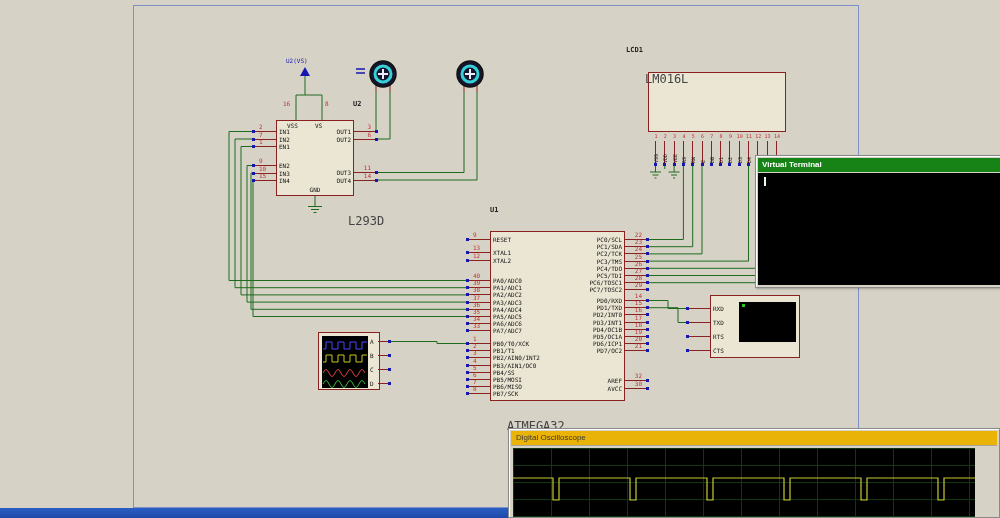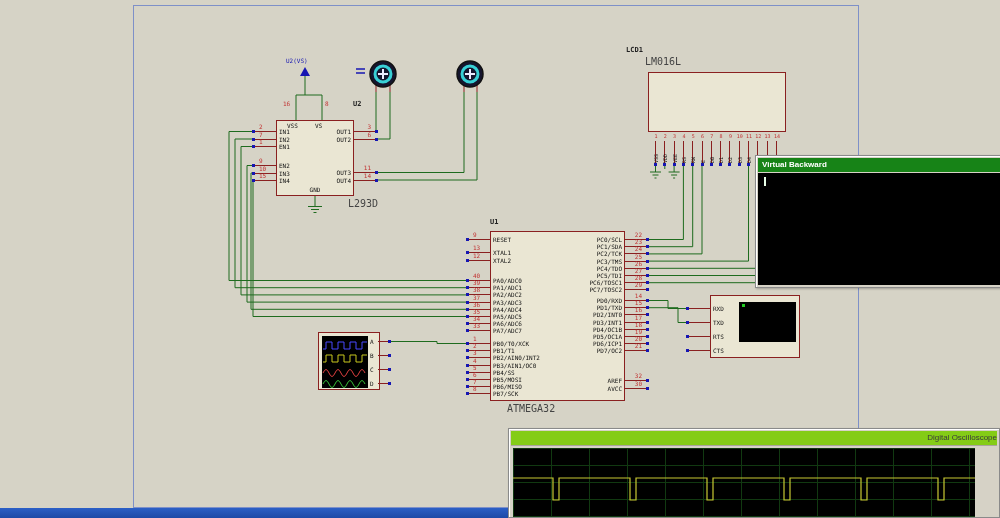--- a/index.html
+++ b/index.html
@@ -7,21 +7,21 @@
        background:var(--canvas,#d6d3c6);font-family:"DejaVu Sans Mono",monospace;}
   .sheet{position:absolute;left:133px;top:5px;width:724px;height:501px;
          border:1px solid #7e90c8;z-index:0;}
   #wires{position:absolute;left:0;top:0;z-index:1;}
   .w{stroke:var(--wire,#1e6b1e);fill:none;stroke-width:1;}
   .st{stroke:var(--stub,#8a2020);fill:none;stroke-width:1;}
 
   .comp{position:absolute;background:var(--chip,#eae6d3);
         border:1px solid var(--chipborder,#8a2020);z-index:2;box-sizing:border-box;}
   .reftxt{position:absolute;z-index:3;font-size:7px;font-weight:bold;color:#222;}
-  .valtxt{position:absolute;z-index:3;font-size:10px;color:#444;}
+  .valtxt{position:absolute;z-index:3;font-size:12px;color:#444;margin-top:16px;}
   .inlbl{position:absolute;z-index:3;font-size:6px;color:#111;}
   .pnumtop{position:absolute;z-index:3;font-size:6px;color:var(--pinnum,#c23232);}
 
   .pingrp{position:absolute;z-index:3;}
   .pin{position:absolute;left:0;top:0;width:24px;height:7px;}
   .s72 .pin{top:calc(var(--i,0)*7.2px);}
   .s75 .pin{top:calc(var(--i,0)*7.5px);}
   .s14 .pin{top:calc(var(--i,0)*14px);}
   .s93 .pin{left:calc(var(--i,0)*9.3px);top:0;}
   .pin .sq{position:absolute;width:3px;height:3px;background:var(--square,#1616b2);top:2px;}
@@ -51,22 +51,22 @@
   .win{position:absolute;background:#d6d2c6;border:1px solid #8a8a8a;
        box-shadow:inset 1px 1px 0 #ffffff, 1px 1px 2px rgba(0,0,0,.25);
        padding:2px;box-sizing:border-box;font-family:"Liberation Sans",sans-serif;}
   #vt-window{left:755px;top:155px;width:260px;height:133px;z-index:25;}
   .vt-title{height:14px;background:var(--vtgreen,#178317);color:#fff;
             font-size:8px;font-weight:bold;line-height:14px;padding-left:4px;}
   .vt-body{position:absolute;left:2px;right:2px;top:17px;bottom:2px;background:#000;}
   .cursor{position:absolute;left:6px;top:4px;width:2px;height:9px;background:#e8ffe8;}
 
   #scope-window{left:508px;top:428px;width:492px;height:90px;z-index:30;}
-  .osc-title{height:14px;background:#84cc16;color:#3a3a3a;font-size:8px;
-             line-height:14px;padding-left:5px;border-bottom:1px solid #a8a49c;text-align:right;}
+  .osc-title{height:14px;background:#eab308;color:#3a3a3a;font-size:8px;
+             line-height:14px;padding-left:5px;border-bottom:1px solid #a8a49c;}
   .osc-screen{position:absolute;left:4px;top:19px;width:462px;height:69px;background:#000;
     background-image:
       repeating-linear-gradient(to right,#113911 0,#113911 1px,transparent 1px,transparent 38px),
       repeating-linear-gradient(to bottom,#113911 0,#113911 1px,transparent 1px,transparent 17px);
     overflow:hidden;}
 
   .taskbar{position:absolute;left:0;top:508px;width:1000px;height:10px;z-index:20;
            background:linear-gradient(var(--taskbar,#2b5fc6),#1d49a6);}
 </style>
 </head>
@@ -230,21 +230,21 @@
     </div>
       <div class="pin R" style="--i: 1;">
       <i class="sq"></i>
       <i class="stub"></i>
       <b class="num">14</b>
       <span class="nm">OUT4</span>
     </div>
     </div>
 
   <div class="comp" style="left:490px;top:231px;width:135px;height:170px"></div>
-  <span class="reftxt" style="left:490px;top:218px">U1</span>
+  <span class="reftxt" style="left:490px;top:206px">U1</span>
   <span class="valtxt" style="left:507px;top:403px">ATMEGA32</span>
 
   <div class="pingrp s72" style="left:466px;top:236px">
 
   <div class="pin L" style="--i: 0;">
       <i class="sq"></i>
       <i class="stub"></i>
       <b class="num">9</b>
       <span class="nm">RESET</span>
     </div>
@@ -637,21 +637,21 @@
       <div class="pin L" style="--i: 3;">
       <i class="sq"></i>
       <i class="stub"></i>
       <b class="num"></b>
       <span class="nm">CTS</span>
     </div>
     </div>
 
   <div class="win" id="vt-window">
     <div class="vt-title">
-      <span>Virtual Backward</span>
+      <span>Virtual Terminal</span>
     </div>
     <div class="vt-body">
       <i class="cursor"></i>
     </div>
   </div>
 
   <div class="win" id="scope-window">
     <div class="osc-title">
       <span>Digital Oscilloscope</span>
     </div>

